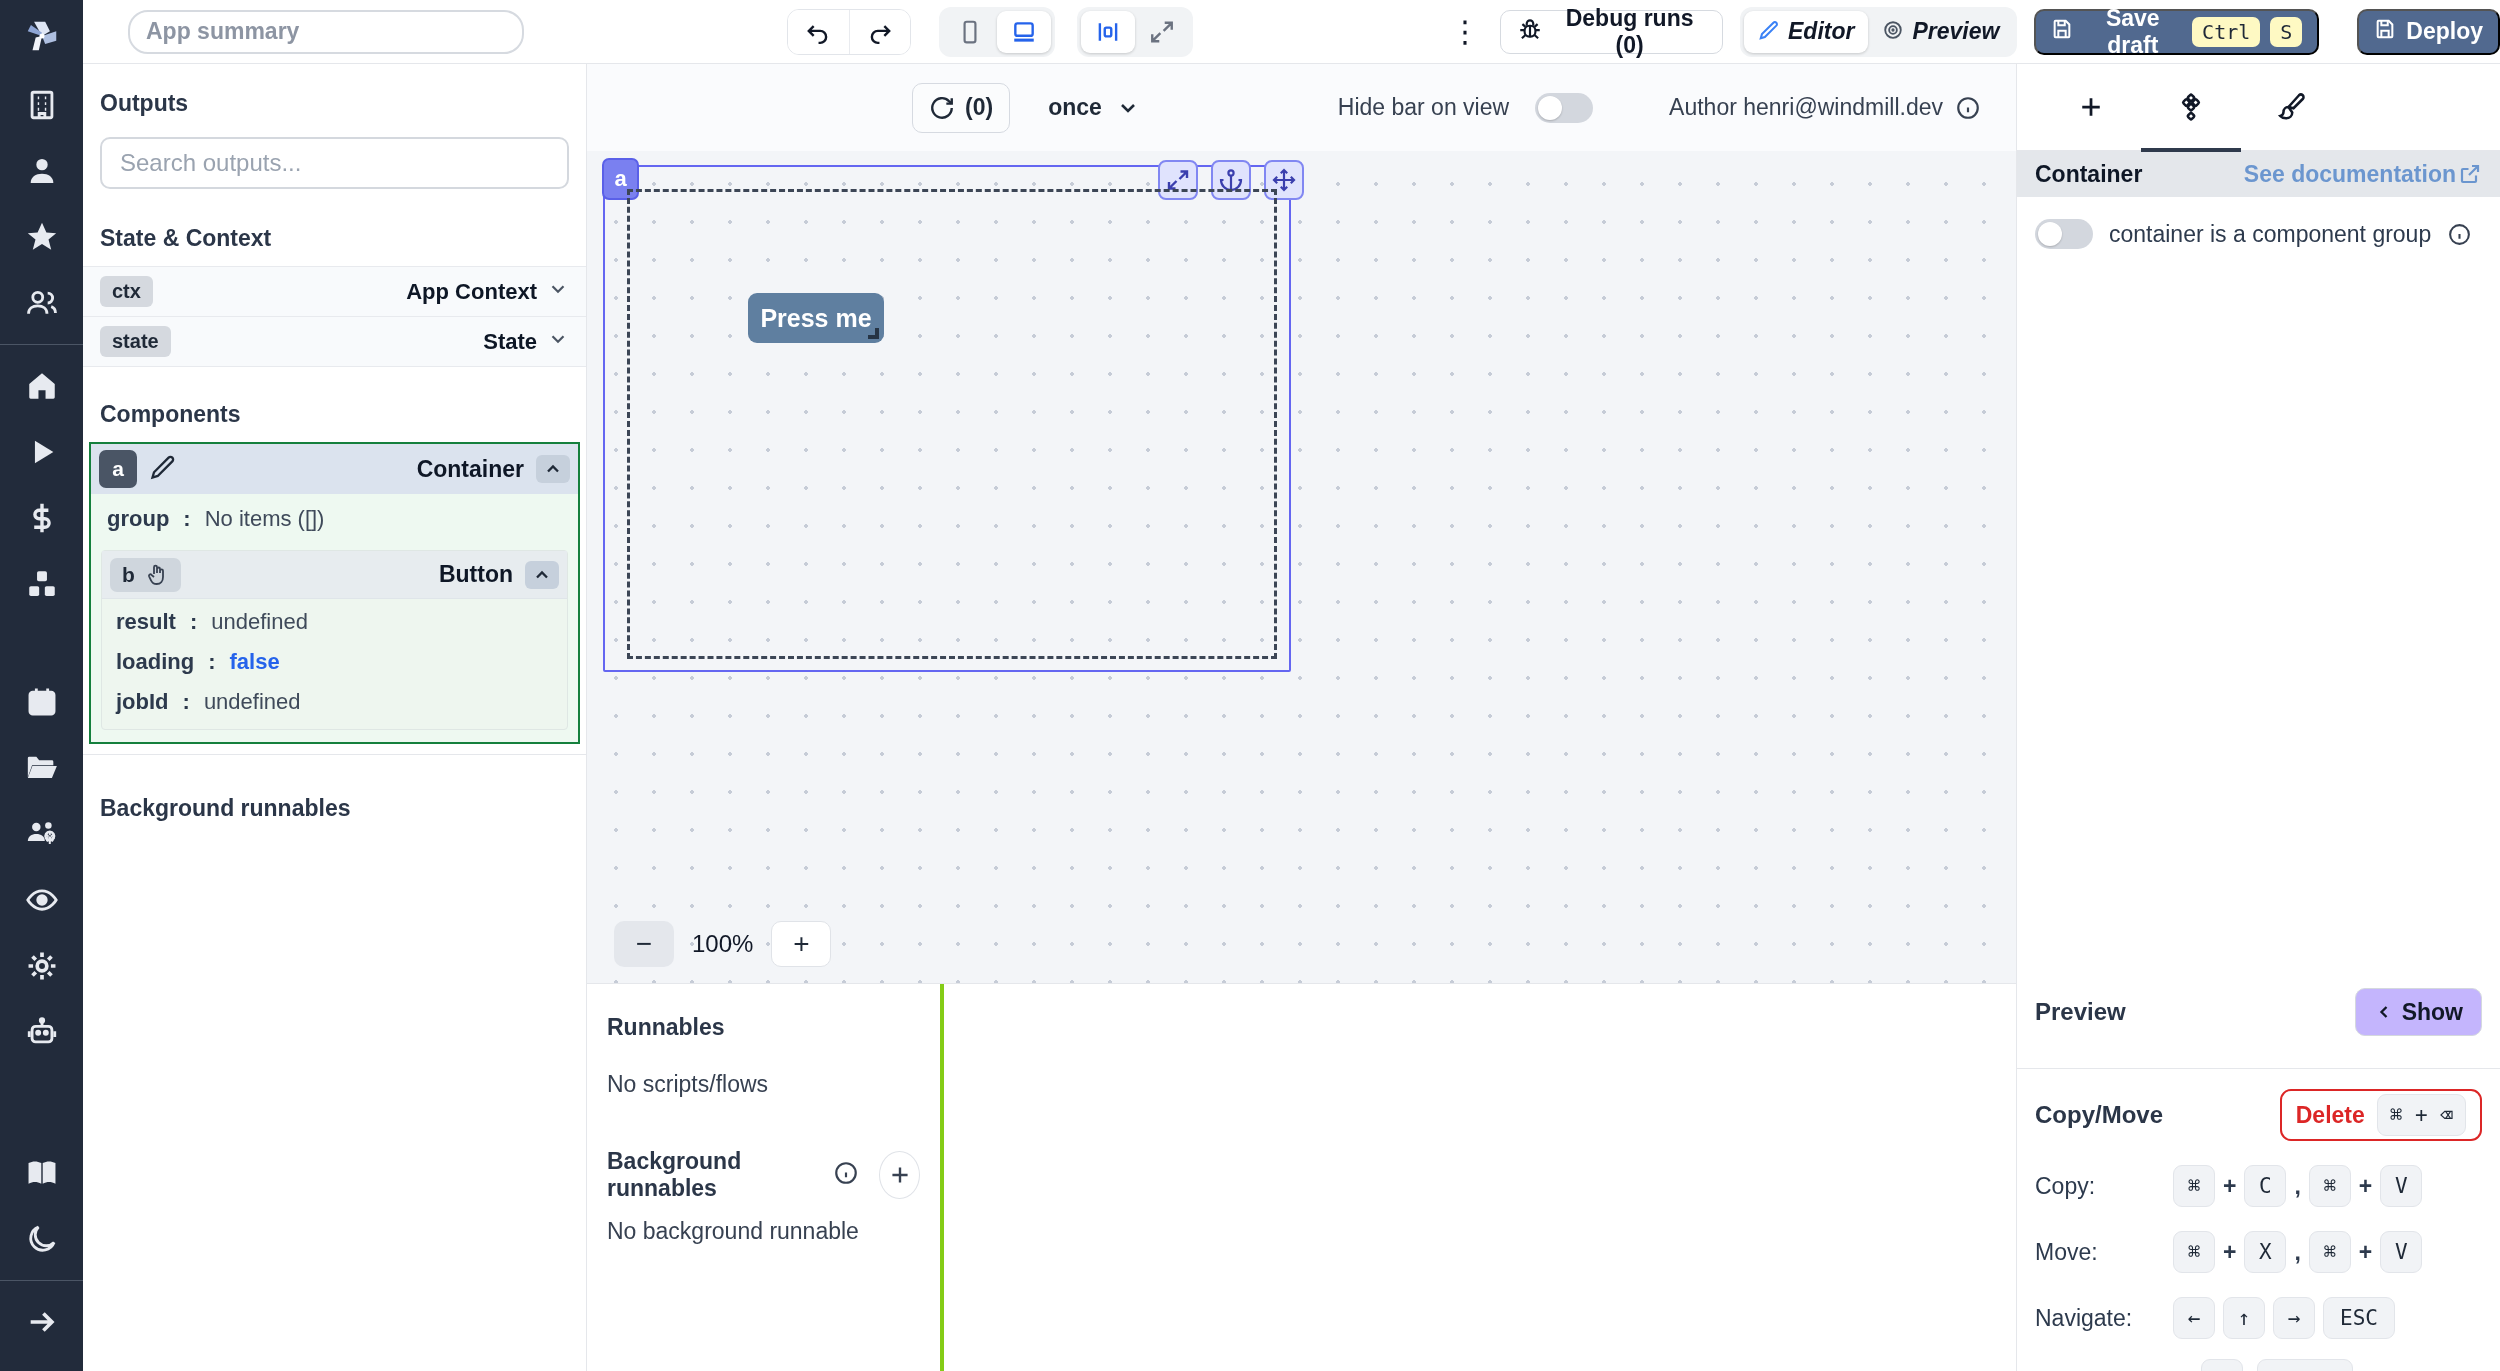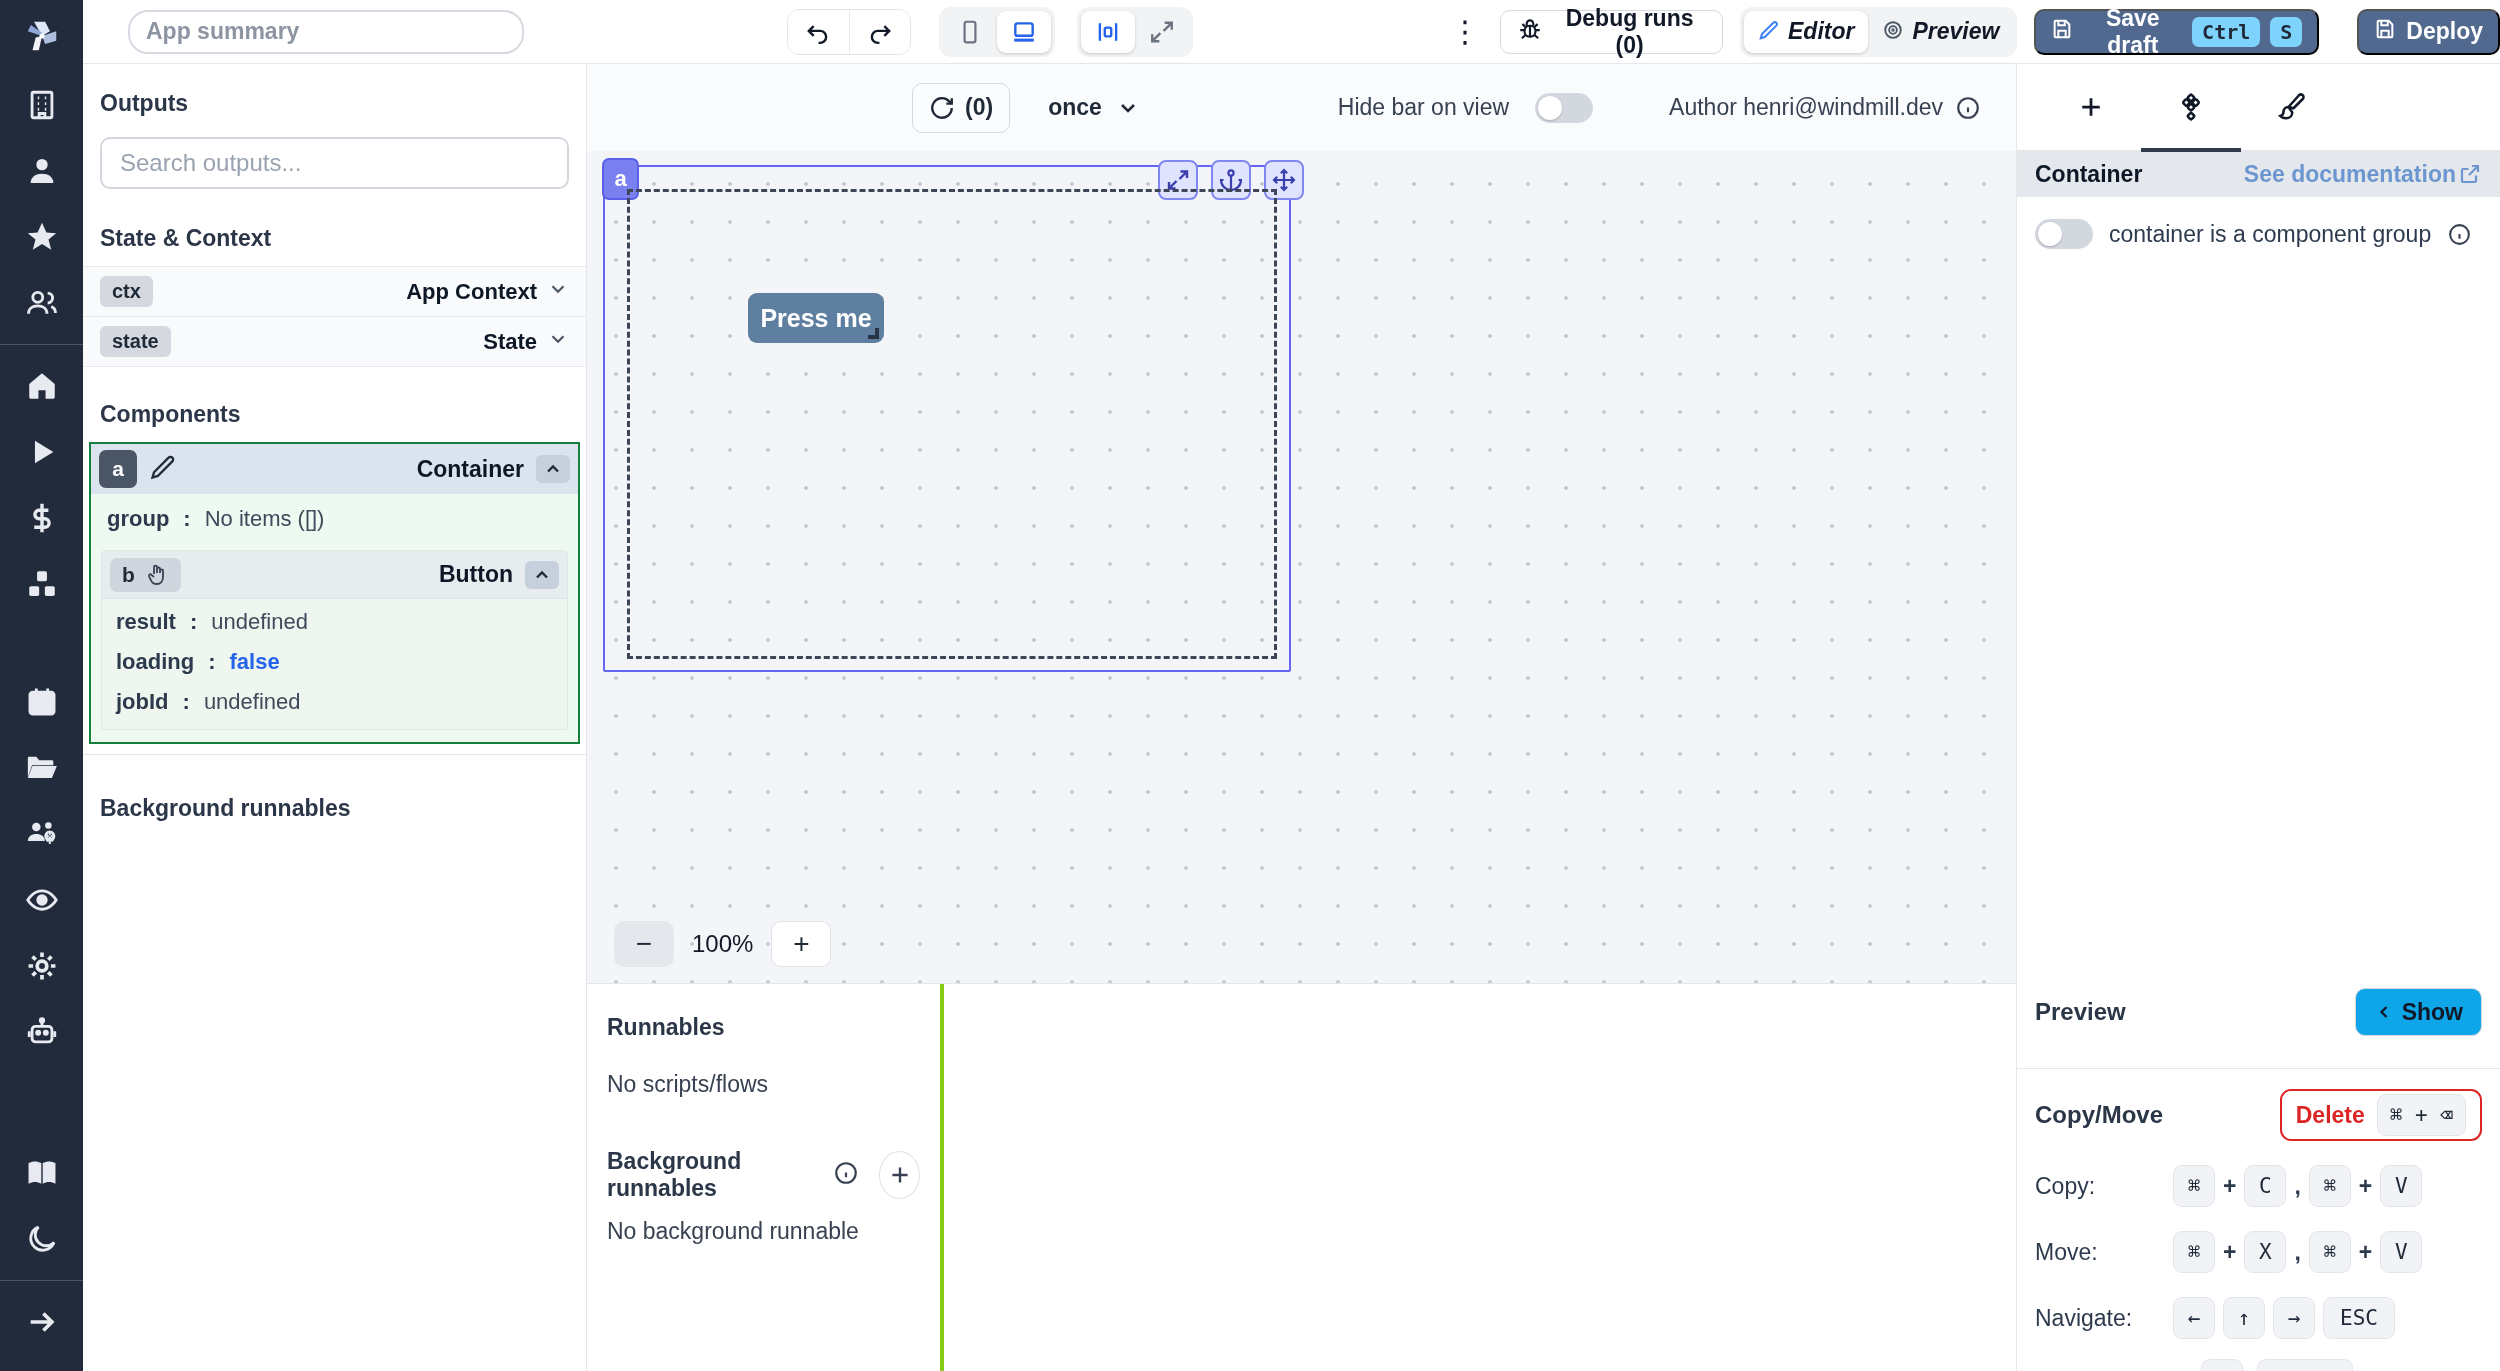--- a/index.html
+++ b/index.html
@@ -27,21 +27,21 @@
   .btn-group .cell { width:64px; display:flex; align-items:center; justify-content:center; color:#111827; background:#fff; }
   .btn-group .cell + .cell { border-left:1.5px solid #e9ebef; }
   .seg { display:flex; align-items:center; background:#f1f3f5; border-radius:12px; padding:4px; height:50px;font-style:italic; }
   .seg .seg-cell { height:42px; border-radius:9px; display:flex; align-items:center; justify-content:center; padding:0 14px; color:#4b5563; }
   .seg .seg-cell.on { background:#fff; box-shadow:0 1px 3px rgba(0,0,0,.18); }
   .ic20 svg{ width:22px; height:22px; } .ic24 svg{ width:26px; height:26px; }
   .dots-v { font-size:30px; color:#111827; letter-spacing:0; line-height:0.6; text-align:center; width:36px; }
   .outline-btn { height:44px; border:1.5px solid #d6dae0; border-radius:10px; display:flex; align-items:center; gap:10px; padding:0 16px; font-size:23px; font-weight:700; color:#111827; background:#fff; }
   .seg-label { font-size:23px; font-weight:700; color:#111827; margin-left:8px; }
   .blue-btn { height:46px; background:#51698f; border-radius:10px; display:flex; align-items:center; gap:10px; padding:0 15px; color:#fff; font-size:23px; font-weight:700; }
-  .kbd-chip { background:#7dd3fc; color:#1f2937; border-radius:7px; padding:3px 10px; font-family:"DejaVu Sans Mono",monospace; font-size:20px; font-weight:700; }
+  .kbd-chip { background:#fef9c3; color:#1f2937; border-radius:7px; padding:3px 10px; font-family:"DejaVu Sans Mono",monospace; font-size:20px; font-weight:400; }
 
   
   .content { flex:1; display:flex; min-height:0; }
 
   
   .left-panel { width:504px; border-right:1px solid #e5e7eb; background:#fff; flex-shrink:0; overflow:hidden; }
   .lp-pad { padding:0 17px; }
   .lp-h { font-size:23px; font-weight:700; color:#2b3648; }
   .search-input { width:100%; height:52px; border:2px solid #d4d8de; border-radius:10px; padding:0 18px; font-size:24px; font-family:"Liberation Sans",sans-serif; color:#374151; outline:none; margin-top:20px; }
   .search-input::placeholder { color:#9aa3b0; }
@@ -128,21 +128,21 @@
   .rp-tab.on::after { content:""; position:absolute; left:0; right:0; bottom:-2px; height:4px; background:#2f3a4c; }
   .rp-header { height:46px; background:#e4e7eb; display:flex; align-items:center; padding:0 18px; flex-shrink:0; }
   .rp-header .name { font-size:23px; font-weight:700; color:#0e1726; }
   .rp-doc { margin-left:auto; display:flex; align-items:center; gap:2px; color:#6b96cf; font-size:23px; font-weight:700; }
   .rp-doc svg { width:24px; height:24px; }
   .rp-toggle-row { display:flex; align-items:center; gap:16px; padding:22px 18px; font-size:23px; color:#2d3a4d; }
   .rp-toggle-row svg { width:25px; height:25px; color:#374151; }
   .rp-spacer { flex:1; }
   .styling-row { display:flex; align-items:center; justify-content:space-between; padding:0 18px; }
   .styling-row .h { font-size:24px; font-weight:700; color:#2b3648; }
-  .show-btn { height:48px; border:1.5px solid #d4d8de; border-radius:10px; background:#0ea5e9; display:flex; align-items:center; gap:8px; padding:0 18px; font-size:23px; font-weight:700; color:#111827; }
+  .show-btn { height:48px; border:1.5px solid #d4d8de; border-radius:10px; background:#c4b5fd; display:flex; align-items:center; gap:8px; padding:0 18px; font-size:23px; font-weight:700; color:#111827; }
   .show-btn svg { width:20px; height:20px; }
   .rp-div { border:none; border-top:1px solid #e5e7eb; margin-top:32px; }
   .copymove { padding:20px 18px 0 18px; }
   .cm-head { display:flex; align-items:center; justify-content:space-between; }
   .cm-head .h { font-size:24px; font-weight:700; color:#2b3648; }
   .delete-btn { height:52px; border:2.5px solid #dc2626; border-radius:11px; background:#fff; display:flex; align-items:center; gap:12px; padding:0 14px; }
   .delete-btn .dl { color:#dc2626; font-size:23px; font-weight:700; }
   .kbd { min-width:42px; height:42px; background:#f1f3f6; border:1px solid #e2e5ea; border-radius:9px; display:flex; align-items:center; justify-content:center; padding:0 12px; font-size:21px; color:#1f2937; font-family:"DejaVu Sans Mono",monospace; }
   .sc-row { display:flex; align-items:center; gap:8px; margin-top:24px; font-size:23px; color:#2d3a4d; }
   .sc-row .sc-lbl { width:130px; flex-shrink:0; }

